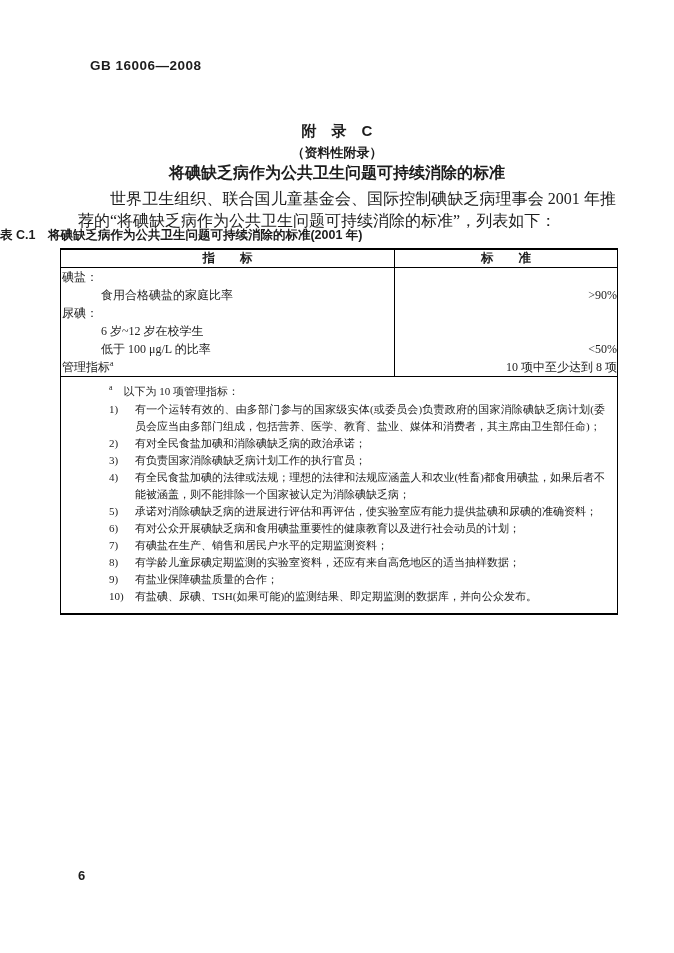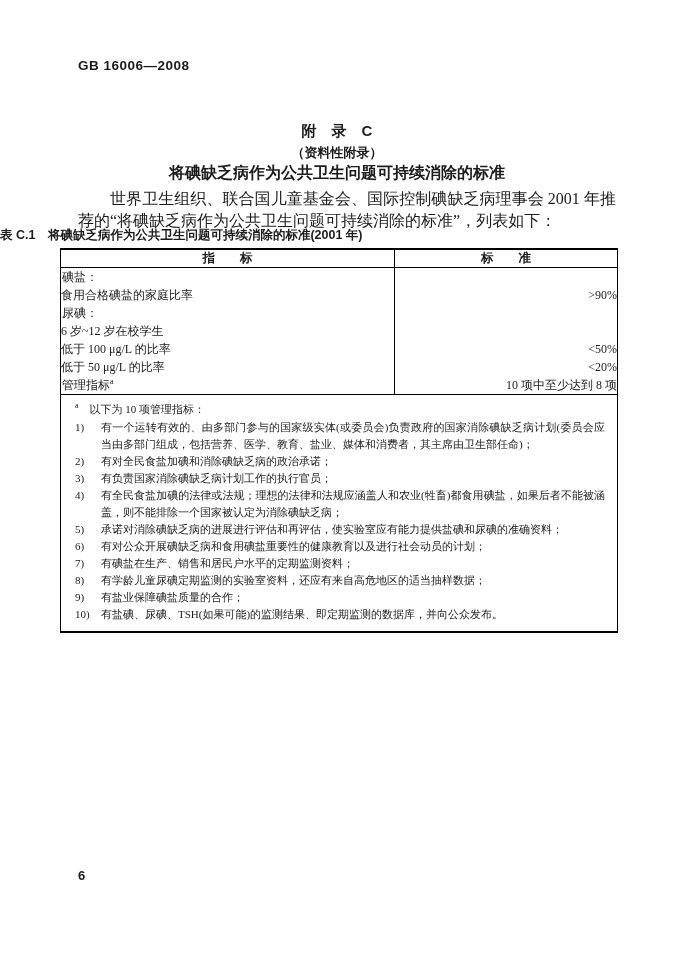--- a/index.html
+++ b/index.html
@@ -10,21 +10,21 @@
     height: 953px;
     margin: 0 auto;
     background: #ffffff;
     color: #1c1c1c;
     font-family: "Liberation Serif", serif;
     overflow: hidden;
   }
   .doc-header {
     position: absolute;
     top: 58px;
-    left: 78px;
+    left: 90px;
     font-family: "Liberation Sans", sans-serif;
     font-weight: bold;
     font-size: 13.5px;
     letter-spacing: 0.5px;
   }
   .title-1 {
     position: absolute;
     top: 122px;
     left: 0; right: 0;
     text-align: center;
@@ -90,26 +90,26 @@
   }
   table.std th.col-ind, table.std td.cell-ind { border-right: 1px solid #000; }
   table.std th.col-ind { width: 60%; margin-left: 48px; }
   table.std tbody td {
     font-size: 12px;
     line-height: 16px;
     padding: 1px 0;
     vertical-align: middle;
   }
   td.cell-ind.indent0 { padding-left: 1px; }
-  td.cell-ind.indent1 { }
+  td.cell-ind.indent1 { padding-left: 40px; }
   td.cell-std { text-align: right; }
   sup { font-size: 8px; line-height: 0; }
   table.std tfoot td {
     border-top: 1px solid #000;
-    padding: 6px 12px 8px 14px;
+    padding: 6px 12px 8px 48px;
     font-size: 11px;
     line-height: 17px;
   }
   .fn-lead { margin-bottom: 1px; }
   .fn-item { display: flex; }
   .fn-num { flex: 0 0 26px; }
   .fn-text { flex: 1 1 auto; text-align: justify; }
   .page-number {
     position: absolute;
     top: 868px;
@@ -156,24 +156,20 @@
         </tr>
         <tr>
           <td class="cell-ind indent1">6 岁~12 岁在校学生</td>
           <td class="cell-std"></td>
         </tr>
         <tr>
           <td class="cell-ind indent1">低于 100 μg/L 的比率</td>
           <td class="cell-std">&lt;50%</td>
         </tr>
         <tr>
-          <td class="cell-ind indent1">低于 50 μg/L 的比率</td>
-          <td class="cell-std">&lt;20%</td>
-        </tr>
-        <tr>
           <td class="cell-ind indent0">管理指标<sup>a</sup></td>
           <td class="cell-std">10 项中至少达到 8 项</td>
         </tr>
       </tbody>
     <tfoot>
       <tr>
         <td colspan="2">
           <div class="fn-lead"><sup>a</sup>　<span>以下为 10 项管理指标：</span></div>
           <div id="footnote-items">
               <div class="fn-item">

